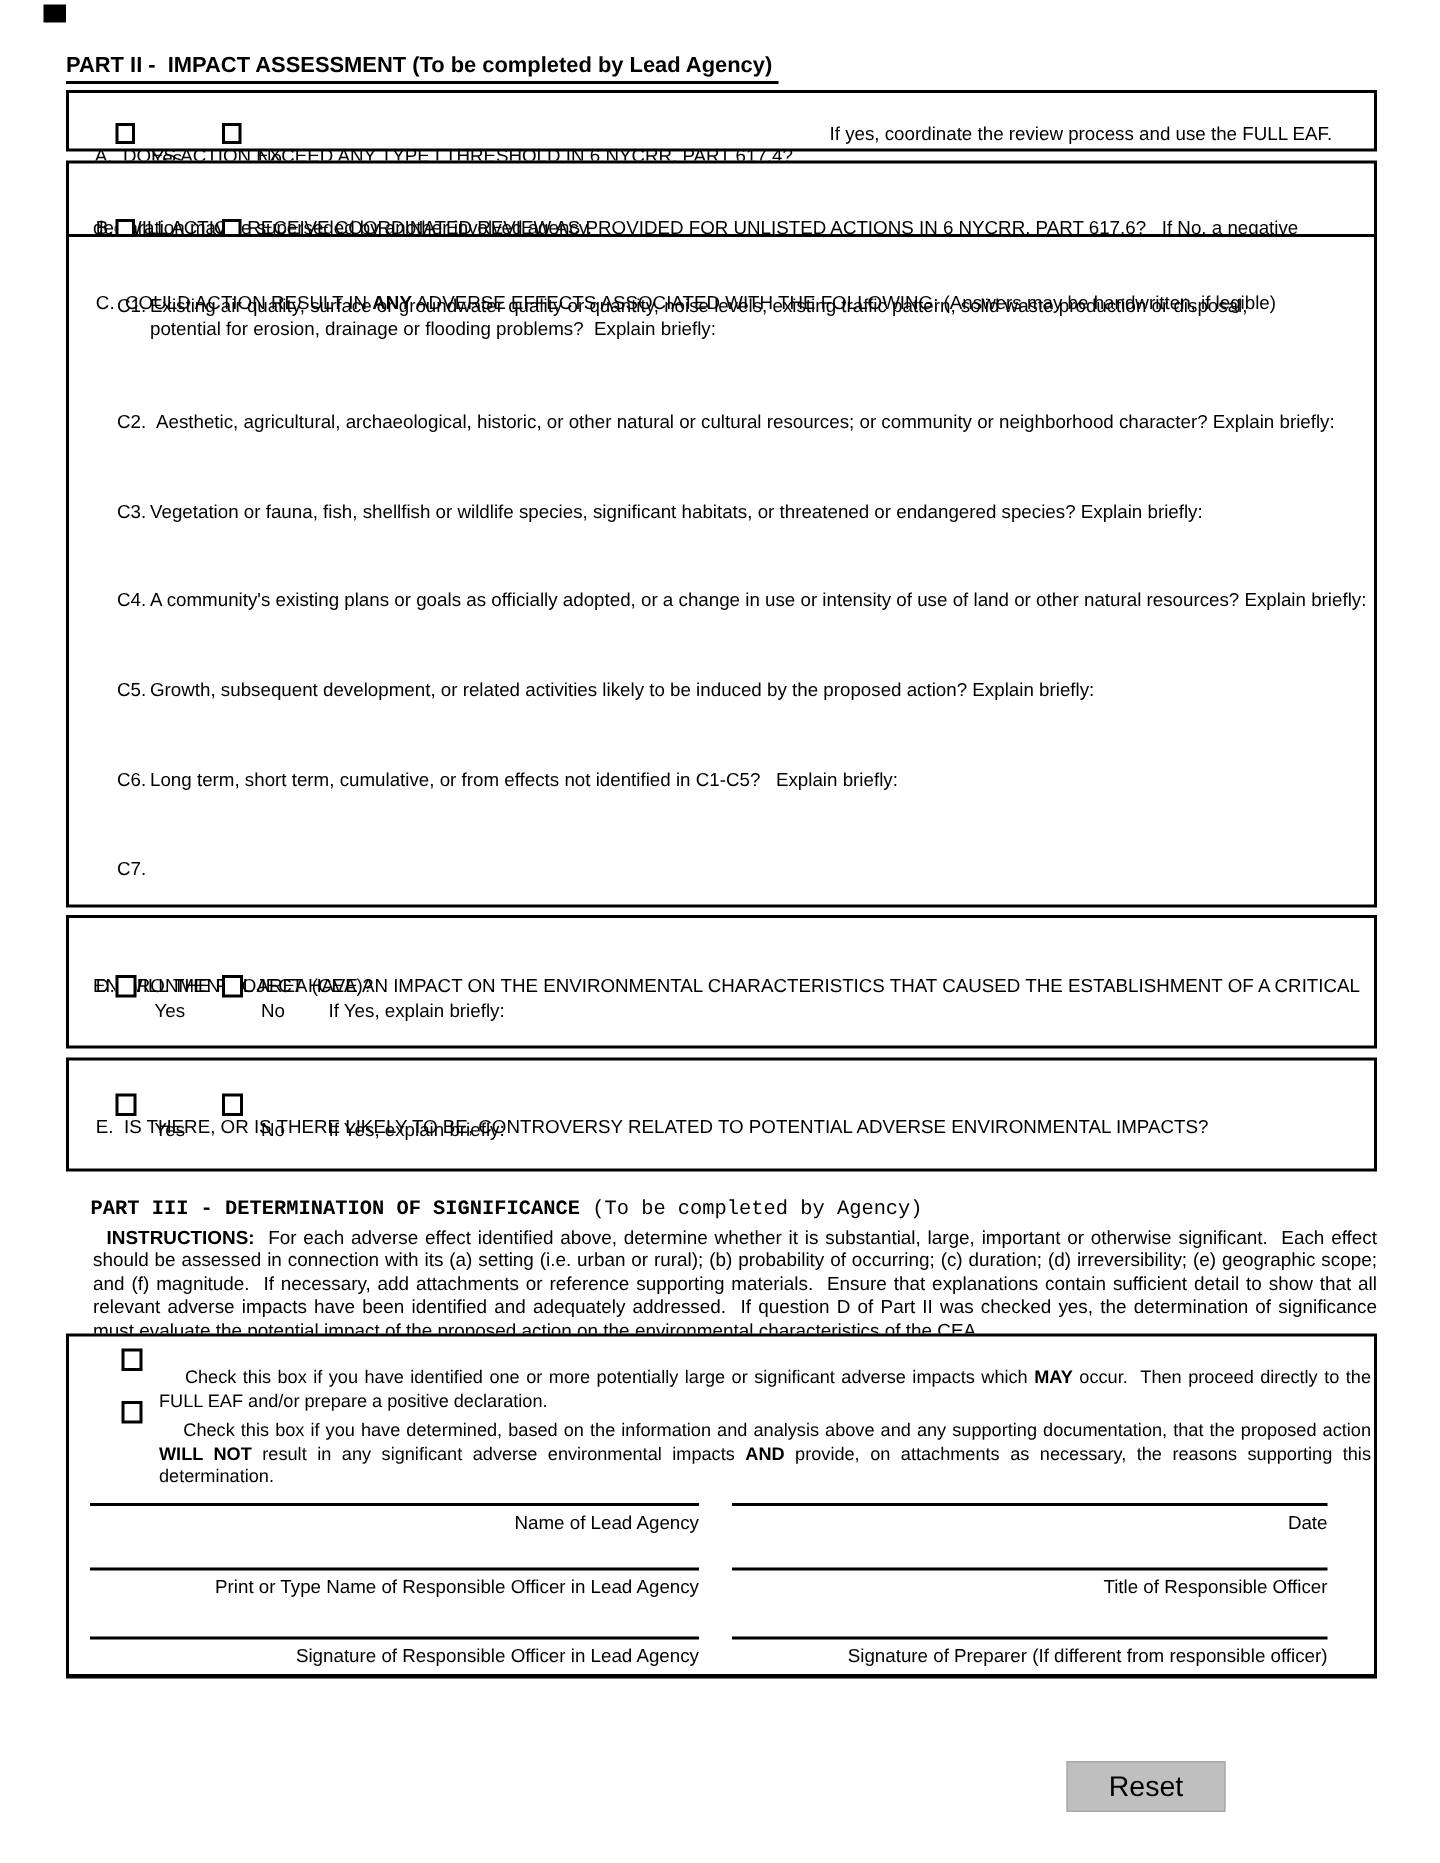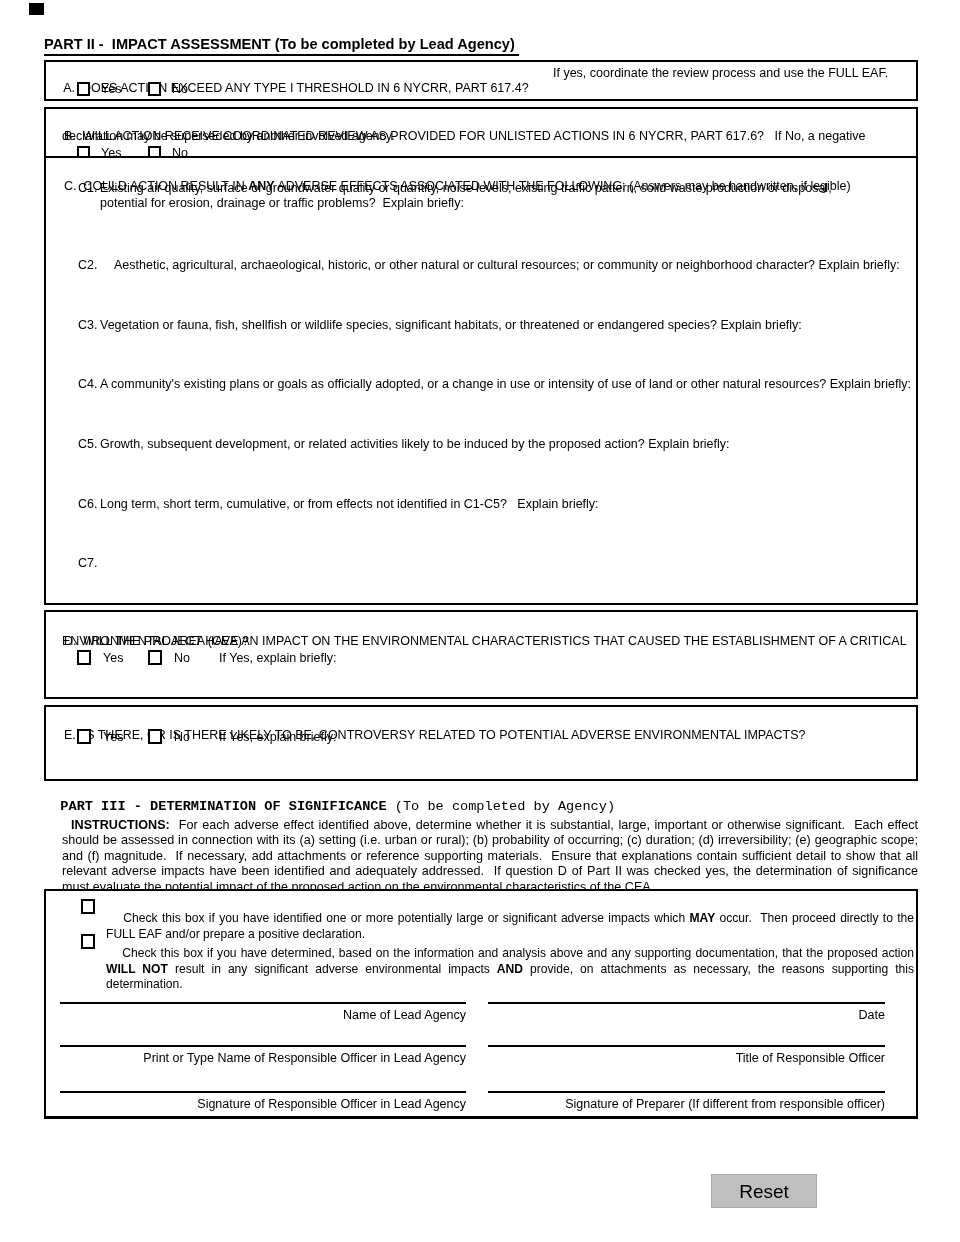--- a/index.html
+++ b/index.html
@@ -3,21 +3,21 @@
 <meta charset="utf-8">
 <style>
   * { margin:0; padding:0; box-sizing:border-box; }
   html,body { background:#fff; }
   body {
     width:960px; height:1242px; position:relative;
     font-family:"Liberation Sans","DejaVu Sans",sans-serif;
     color:#000; -webkit-font-smoothing:antialiased;
   }
   .abs { position:absolute; }
-  .line { white-space:pre; font-size:12.5px; line-height:15px; }
+  .line { white-space:pre; font-size:12.5px; line-height:15px;margin-top:16px; }
   .b { font-weight:bold; }
   .sec {
     position:absolute; left:44px; width:874px;
     border:2px solid #000; background:#fff;
   }
   .cb {
     position:absolute; width:13px; height:14px;
     border:2px solid #000; background:#fff;
   }
   .cb-lg { width:14px; height:15px; }
@@ -71,24 +71,24 @@
   <div class="abs line" style="left:126px; top:37px;">No</div>
 </div>
 
 <div class="sec" style="top:156px; height:449px;">
   <div class="abs line" style="left:4px; top:6px;">
     <span>C.</span><span>  </span><span>COULD ACTION RESULT IN </span><span class="b">ANY</span><span> ADVERSE EFFECTS ASSOCIATED WITH THE FOLLOWING: (Answers may be handwritten, if legible)</span>
   </div>
 
   <div class="abs line" style="left:32px; top:23px;">C1.</div>
   <div class="abs line" style="left:54px; top:23px;">Existing air quality, surface or groundwater quality or quantity, noise levels, existing traffic pattern, solid waste production or disposal,</div>
-  <div class="abs line" style="left:54px; top:38px;">potential for erosion, drainage or traffic problems?  Explain briefly:</div>
+  <div class="abs line" style="left:54px; top:38px;">potential for erosion, drainage or flooding problems?  Explain briefly:</div>
 
   <div class="abs line" style="left:32px; top:100px;">C2.</div>
-  <div class="abs line" style="left:68px; top:100px;">Aesthetic, agricultural, archaeological, historic, or other natural or cultural resources; or community or neighborhood character? Explain briefly:</div>
+  <div class="abs line" style="left:58px; top:100px;">Aesthetic, agricultural, archaeological, historic, or other natural or cultural resources; or community or neighborhood character? Explain briefly:</div>
 
   <div class="abs line" style="left:32px; top:160px;">C3.</div>
   <div class="abs line" style="left:54px; top:160px;">Vegetation or fauna, fish, shellfish or wildlife species, significant habitats, or threatened or endangered species? Explain briefly:</div>
 
   <div class="abs line" style="left:32px; top:219px;">C4.</div>
   <div class="abs line" style="left:54px; top:219px;">A community's existing plans or goals as officially adopted, or a change in use or intensity of use of land or other natural resources? Explain briefly:</div>
 
   <div class="abs line" style="left:32px; top:279px;">C5.</div>
   <div class="abs line" style="left:54px; top:279px;">Growth, subsequent development, or related activities likely to be induced by the proposed action? Explain briefly:</div>
 

